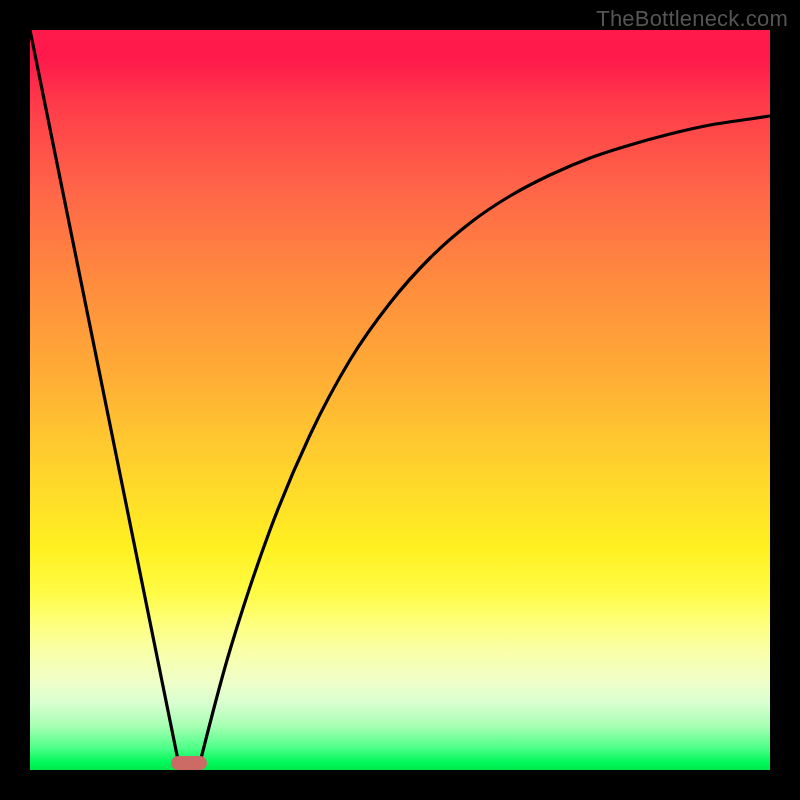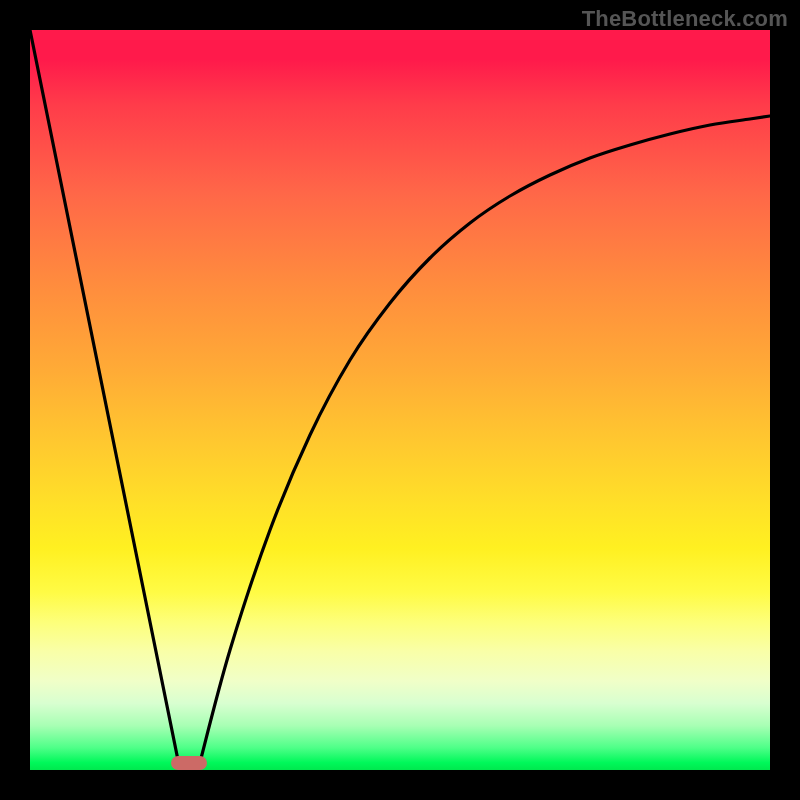--- a/index.html
+++ b/index.html
@@ -59,21 +59,21 @@
     height: 14px;
     border-radius: 7px;
     background: #cc6a66;
   }
   .watermark {
     position: absolute;
     top: 6px;
     right: 12px;
     color: #555;
     font-size: 22px;
-    font-weight: 700;
+    font-weight: 400;
     letter-spacing: 0.2px;
     user-select: none;
   }
 </style>
 </head>
 <body>
 
 <div class="frame">
 
   <div class="plot-area">

